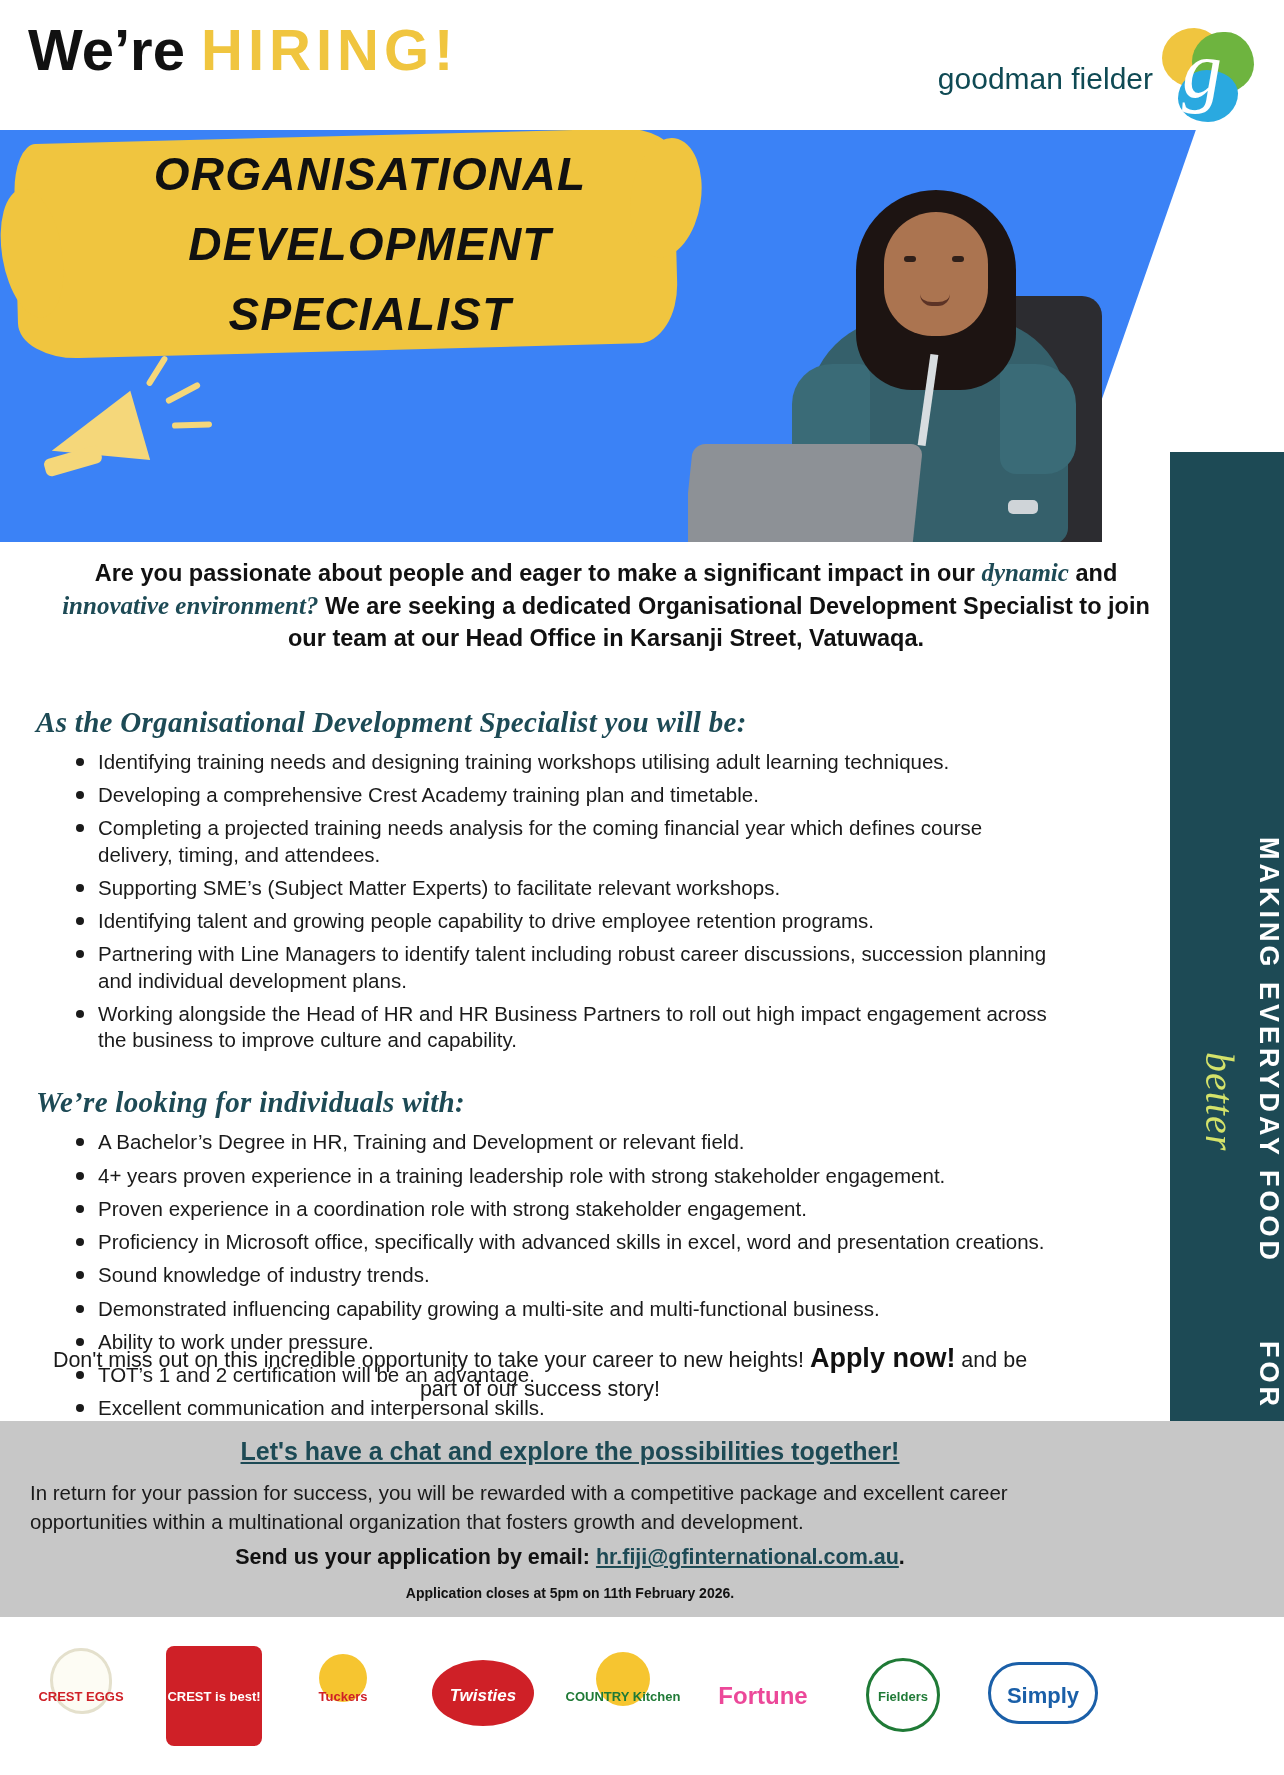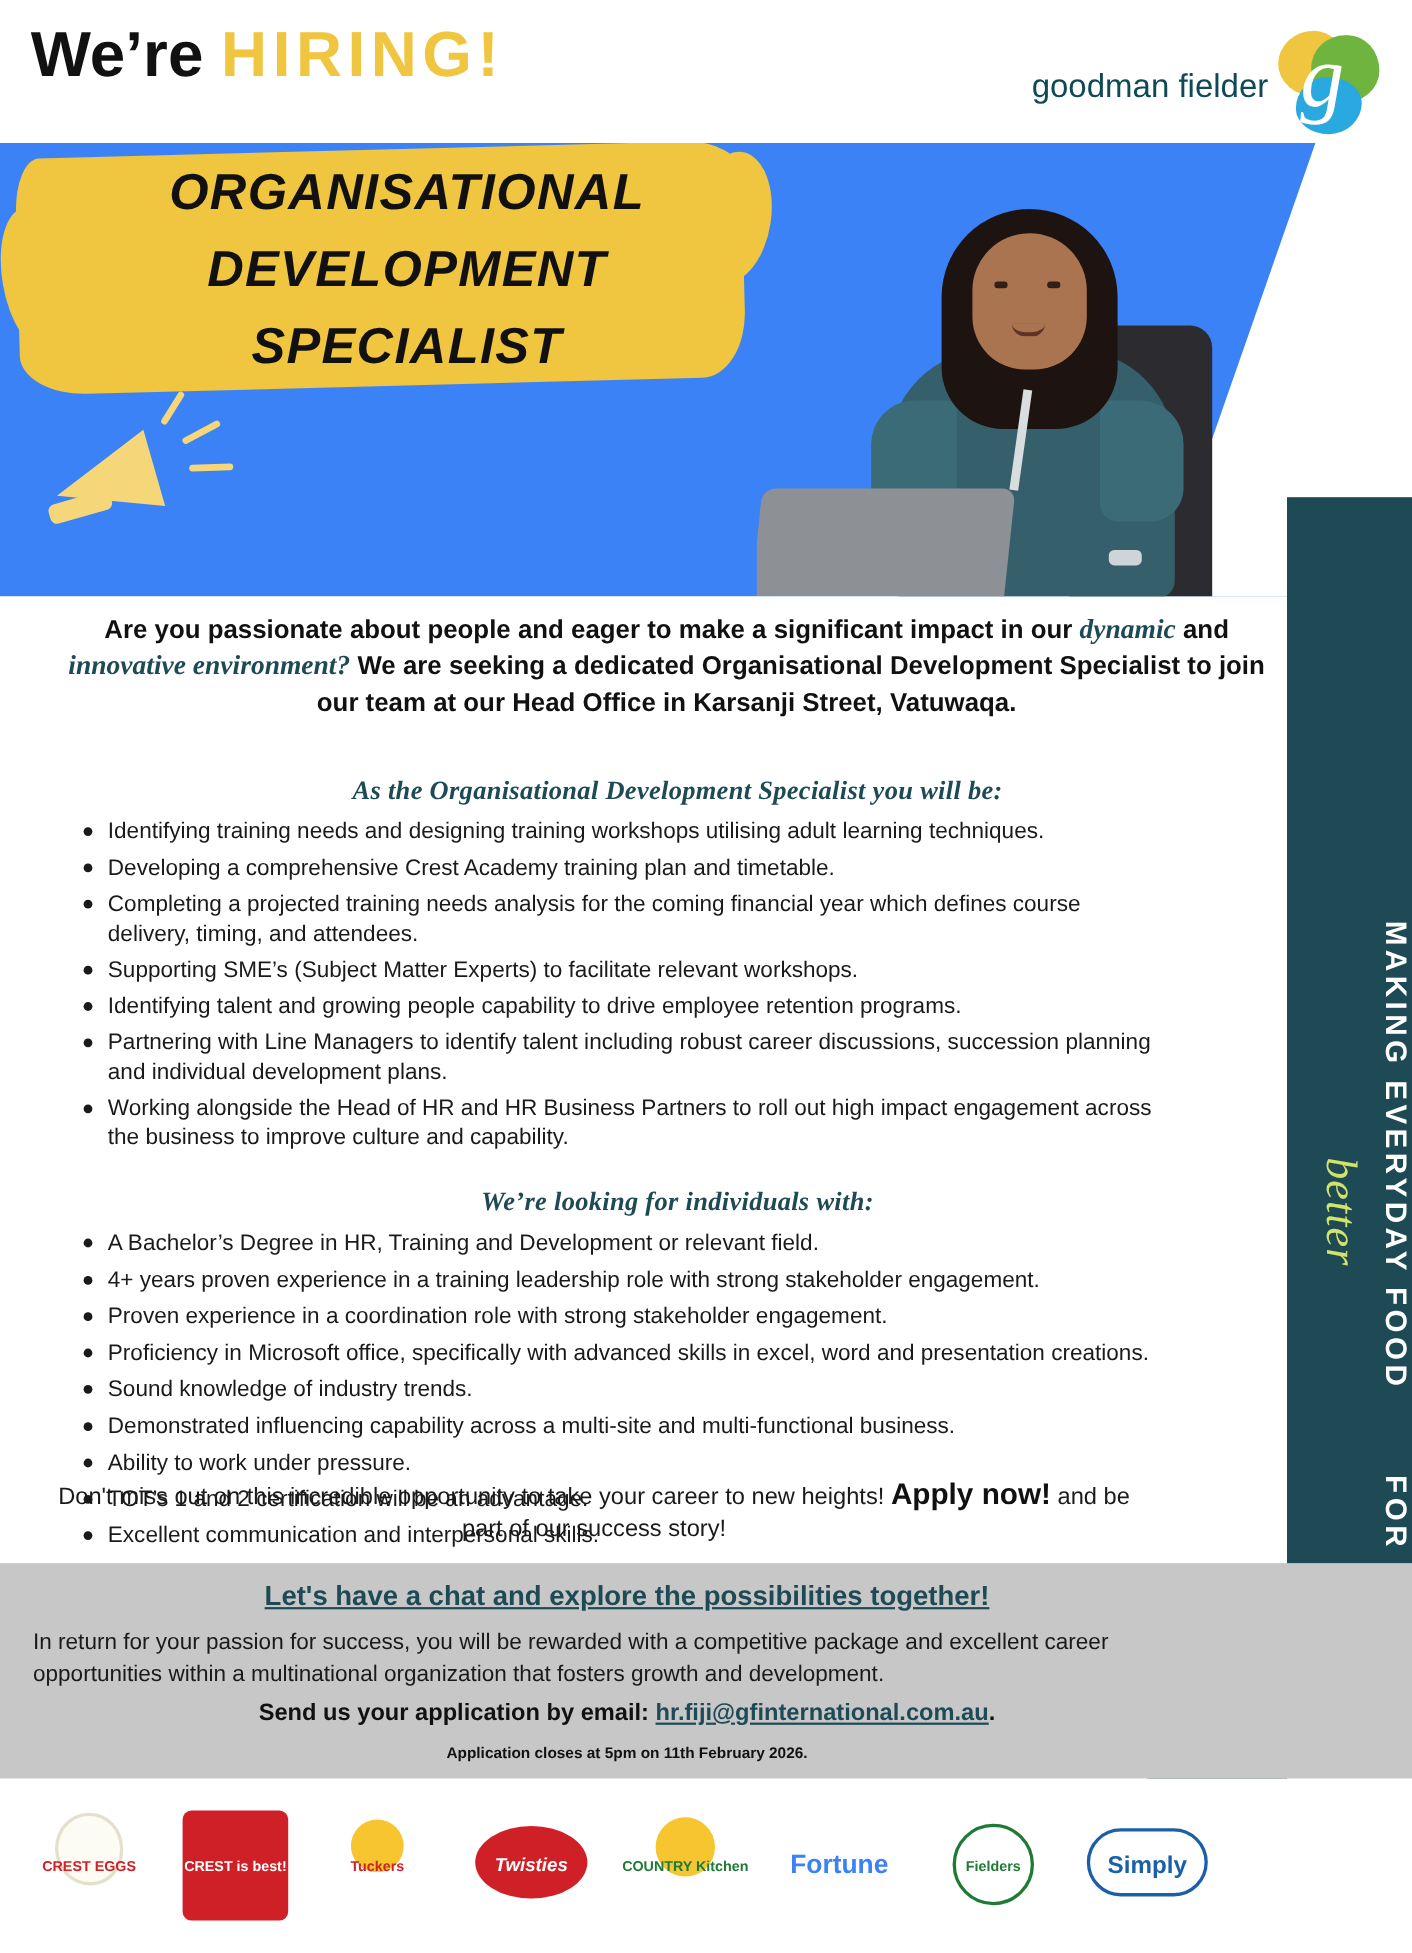--- a/index.html
+++ b/index.html
@@ -311,25 +311,24 @@
     color: #1d4a55;
     font-size: 25px;
   }
 
   
   .content { position: absolute; left: 36px; top: 706px; width: 1160px; }
   .section-head {
     font-family: "Liberation Serif", serif;
     font-style: italic;
     font-weight: bold;
-    font-size: 24px;
+    font-size: 29px;
     color: #1d4a55;
     margin-bottom: 10px;
     letter-spacing: 0.3px;
-    text-align: center;
   }
   ul.bullets { list-style: none; margin: 0 0 0 36px; padding: 0; }
   ul.bullets li {
     position: relative;
     font-size: 20.5px;
     color: #1a1a1a;
     line-height: 1.28;
     margin-bottom: 7px;
     padding-left: 26px;
     max-width: 975px;
@@ -426,21 +425,21 @@
     justify-content: center;
     text-align: center;
     font-size: 13px;
     font-weight: bold;
   }
   .logo.crest { background: #cf2027; color: #fff; border-radius: 8px; width: 96px; margin-left: 26px;}
   .logo.cresteggs { color: #cf2027; }
   .logo.tuckers { color: #cf2027; }
   .logo.twisties { color: #cf2027; }
   .logo.countrykitchen { color: #1f7a36; }
-  .logo.fortune { color: #3b82f6; font-size: 24px; }
+  .logo.fortune { color: #ec4899; font-size: 24px; }
   .logo.fieldersx { color: #1f7a36; }
   .logo.simply { color: #1a5fa8; font-size: 22px; }
   .logo .sun {
     position: absolute; left: 50%; top: 6px;
     transform: translateX(-50%);
     width: 54px; height: 54px;
     background: #f6c530;
     border-radius: 50%;
   }
   .logo .lbl { position: relative; z-index: 2; }
@@ -553,21 +552,21 @@
 
     <div class="gap"></div>
 
     <div class="section-head">We’re looking for individuals with:</div>
     <ul class="bullets">
       <li>A Bachelor’s Degree in HR, Training and Development or relevant field.</li>
       <li>4+ years proven experience in a training leadership role with strong stakeholder engagement.</li>
       <li>Proven experience in a coordination role with strong stakeholder engagement.</li>
       <li>Proficiency in Microsoft office, specifically with advanced skills in excel, word and presentation creations.</li>
       <li>Sound knowledge of industry trends.</li>
-      <li>Demonstrated influencing capability across a multi-site and multi-functional business.</li>
+      <li>Demonstrated influencing capability growing a multi-site and multi-functional business.</li>
       <li>Ability to work under pressure.</li>
       <li>TOT’s 1 and 2 certification will be an advantage.</li>
       <li>Excellent communication and interpersonal skills.</li>
     </ul>
   </div>
 
   <div class="closing">
     <span>Don't miss out on this incredible opportunity to take your career to new heights! </span><span class="apply">Apply now!</span><span> and be part of our success story!</span>
   </div>
 

